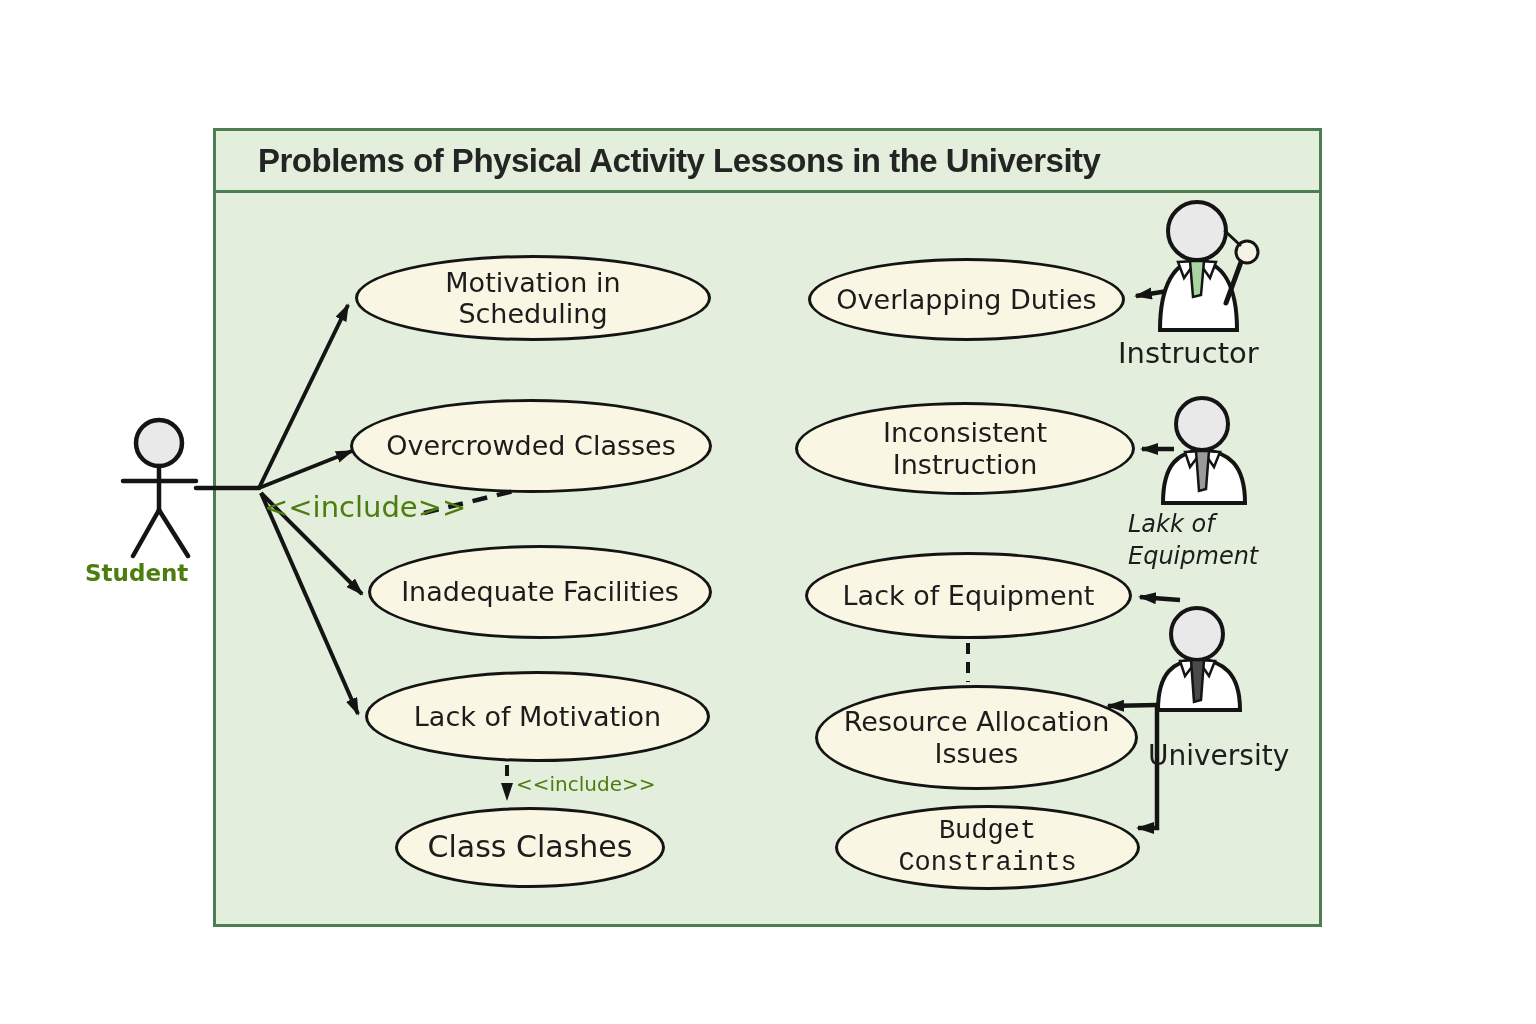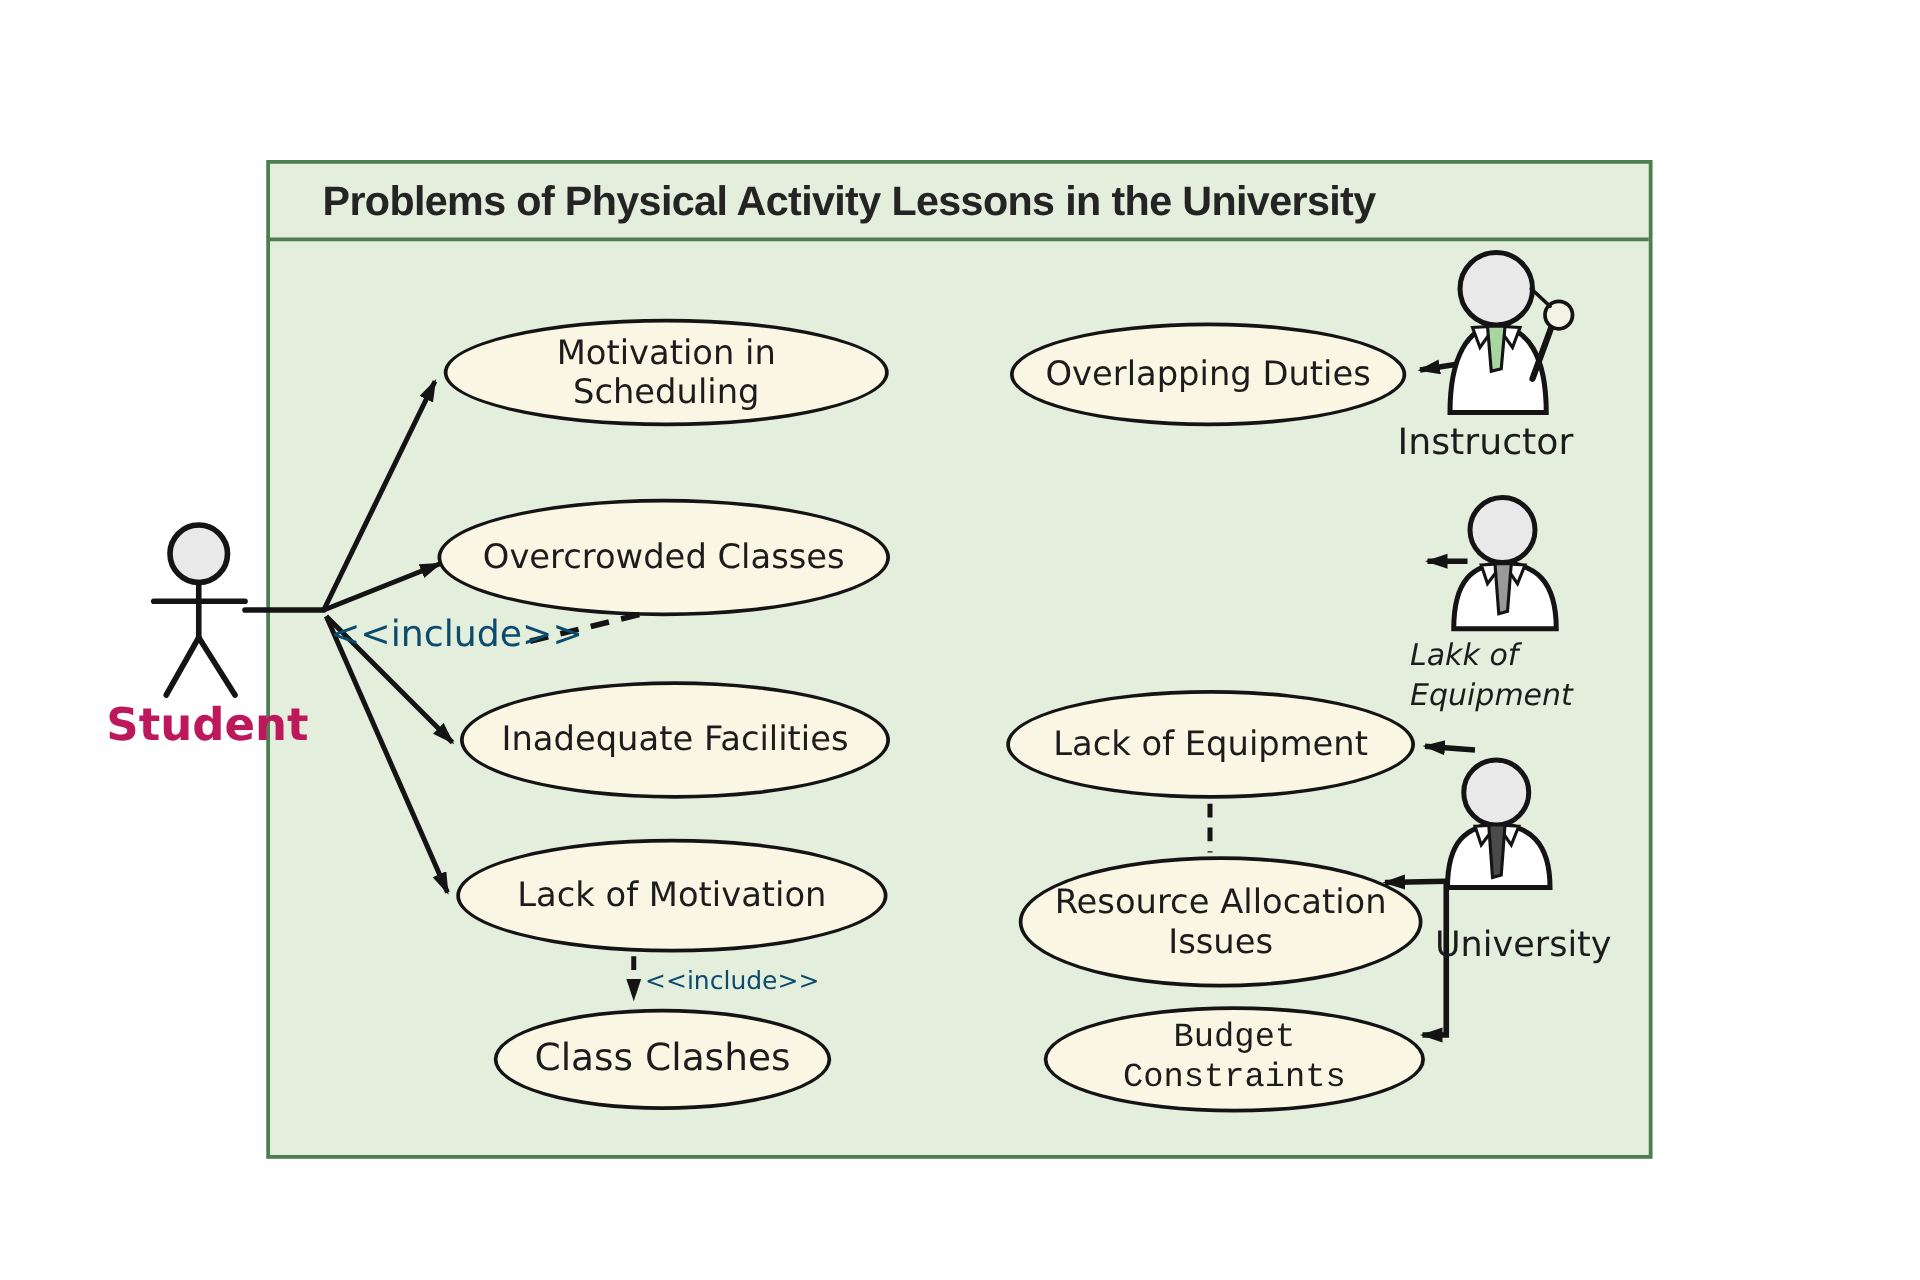--- a/index.html
+++ b/index.html
@@ -29,25 +29,25 @@
   #uc-left-2{left:368px;top:545px;width:344px;height:94px;}
   #uc-left-3{left:365px;top:671px;width:345px;height:91px;}
   #uc-left-4{left:395px;top:807px;width:270px;height:81px;font-size:30px;}
   #uc-right-0{left:808px;top:258px;width:317px;height:83px;}
   #uc-right-1{left:795px;top:402px;width:340px;height:93px;}
   #uc-right-2{left:805px;top:552px;width:327px;height:87px;}
   #uc-right-3{left:815px;top:685px;width:323px;height:105px;}
   #uc-right-4{left:835px;top:805px;width:305px;height:85px;font-family:Liberation Mono, monospace;}
   #connector-layer{position:absolute;left:0;top:0;width:1536px;height:1024px;z-index:3;pointer-events:none;}
   .actor-label{position:absolute;z-index:4;text-align:left;}
-  #student-label{left:85px;top:560px;width:150px;font-weight:bold;font-size:36px;color:#be185d;}
+  #student-label{left:85px;top:560px;width:150px;font-weight:bold;font-size:23px;color:#4d7c0f;}
   #instructor-label{left:1118px;top:336px;width:170px;font-size:29px;}
   #equipment-label{left:1128px;top:508px;width:180px;font-size:24px;line-height:1.35;font-style:italic;}
   #admin-label{left:1148px;top:737px;width:180px;font-size:28px;line-height:1.35;}
-  .stereotype{position:absolute;z-index:4;color:#0c4a6e;}
+  .stereotype{position:absolute;z-index:4;color:#4d7c0f;}
   #include-main{left:264px;top:490px;width:170px;font-size:29px;}
   #include-small{left:516px;top:772px;width:120px;font-size:20px;}
   .label-line{display:block;}
 </style>
 </head>
 <body>
 
 <div id="canvas">
 
   <div id="system-box">
@@ -55,20 +55,21 @@
       <div id="system-title">Problems of Physical Activity Lessons in the University</div>
     </div>
   </div>
 
   <div class="usecase" id="uc-left-0">Motivation in Scheduling</div>
   <div class="usecase" id="uc-left-1">Overcrowded Classes</div>
   <div class="usecase" id="uc-left-2">Inadequate Facilities</div>
   <div class="usecase" id="uc-left-3">Lack of Motivation</div>
   <div class="usecase" id="uc-left-4">Class Clashes</div>
   <div class="usecase" id="uc-right-0">Overlapping Duties</div>
+  <div class="usecase" id="uc-right-1">Inconsistent Instruction</div>
   <div class="usecase" id="uc-right-2">Lack of Equipment</div>
   <div class="usecase" id="uc-right-3">Resource Allocation Issues</div>
   <div class="usecase" id="uc-right-4">Budget Constraints</div>
 
   <svg id="connector-layer" viewBox="0 0 1536 1024" xmlns="http://www.w3.org/2000/svg">
     <defs>
       <marker id="arrow" markerUnits="userSpaceOnUse" markerWidth="22" markerHeight="16" refX="16" refY="6" orient="auto">
         <path d="M0,0 L18,6 L0,12 Z" fill="#141414"></path>
       </marker>
     </defs>

